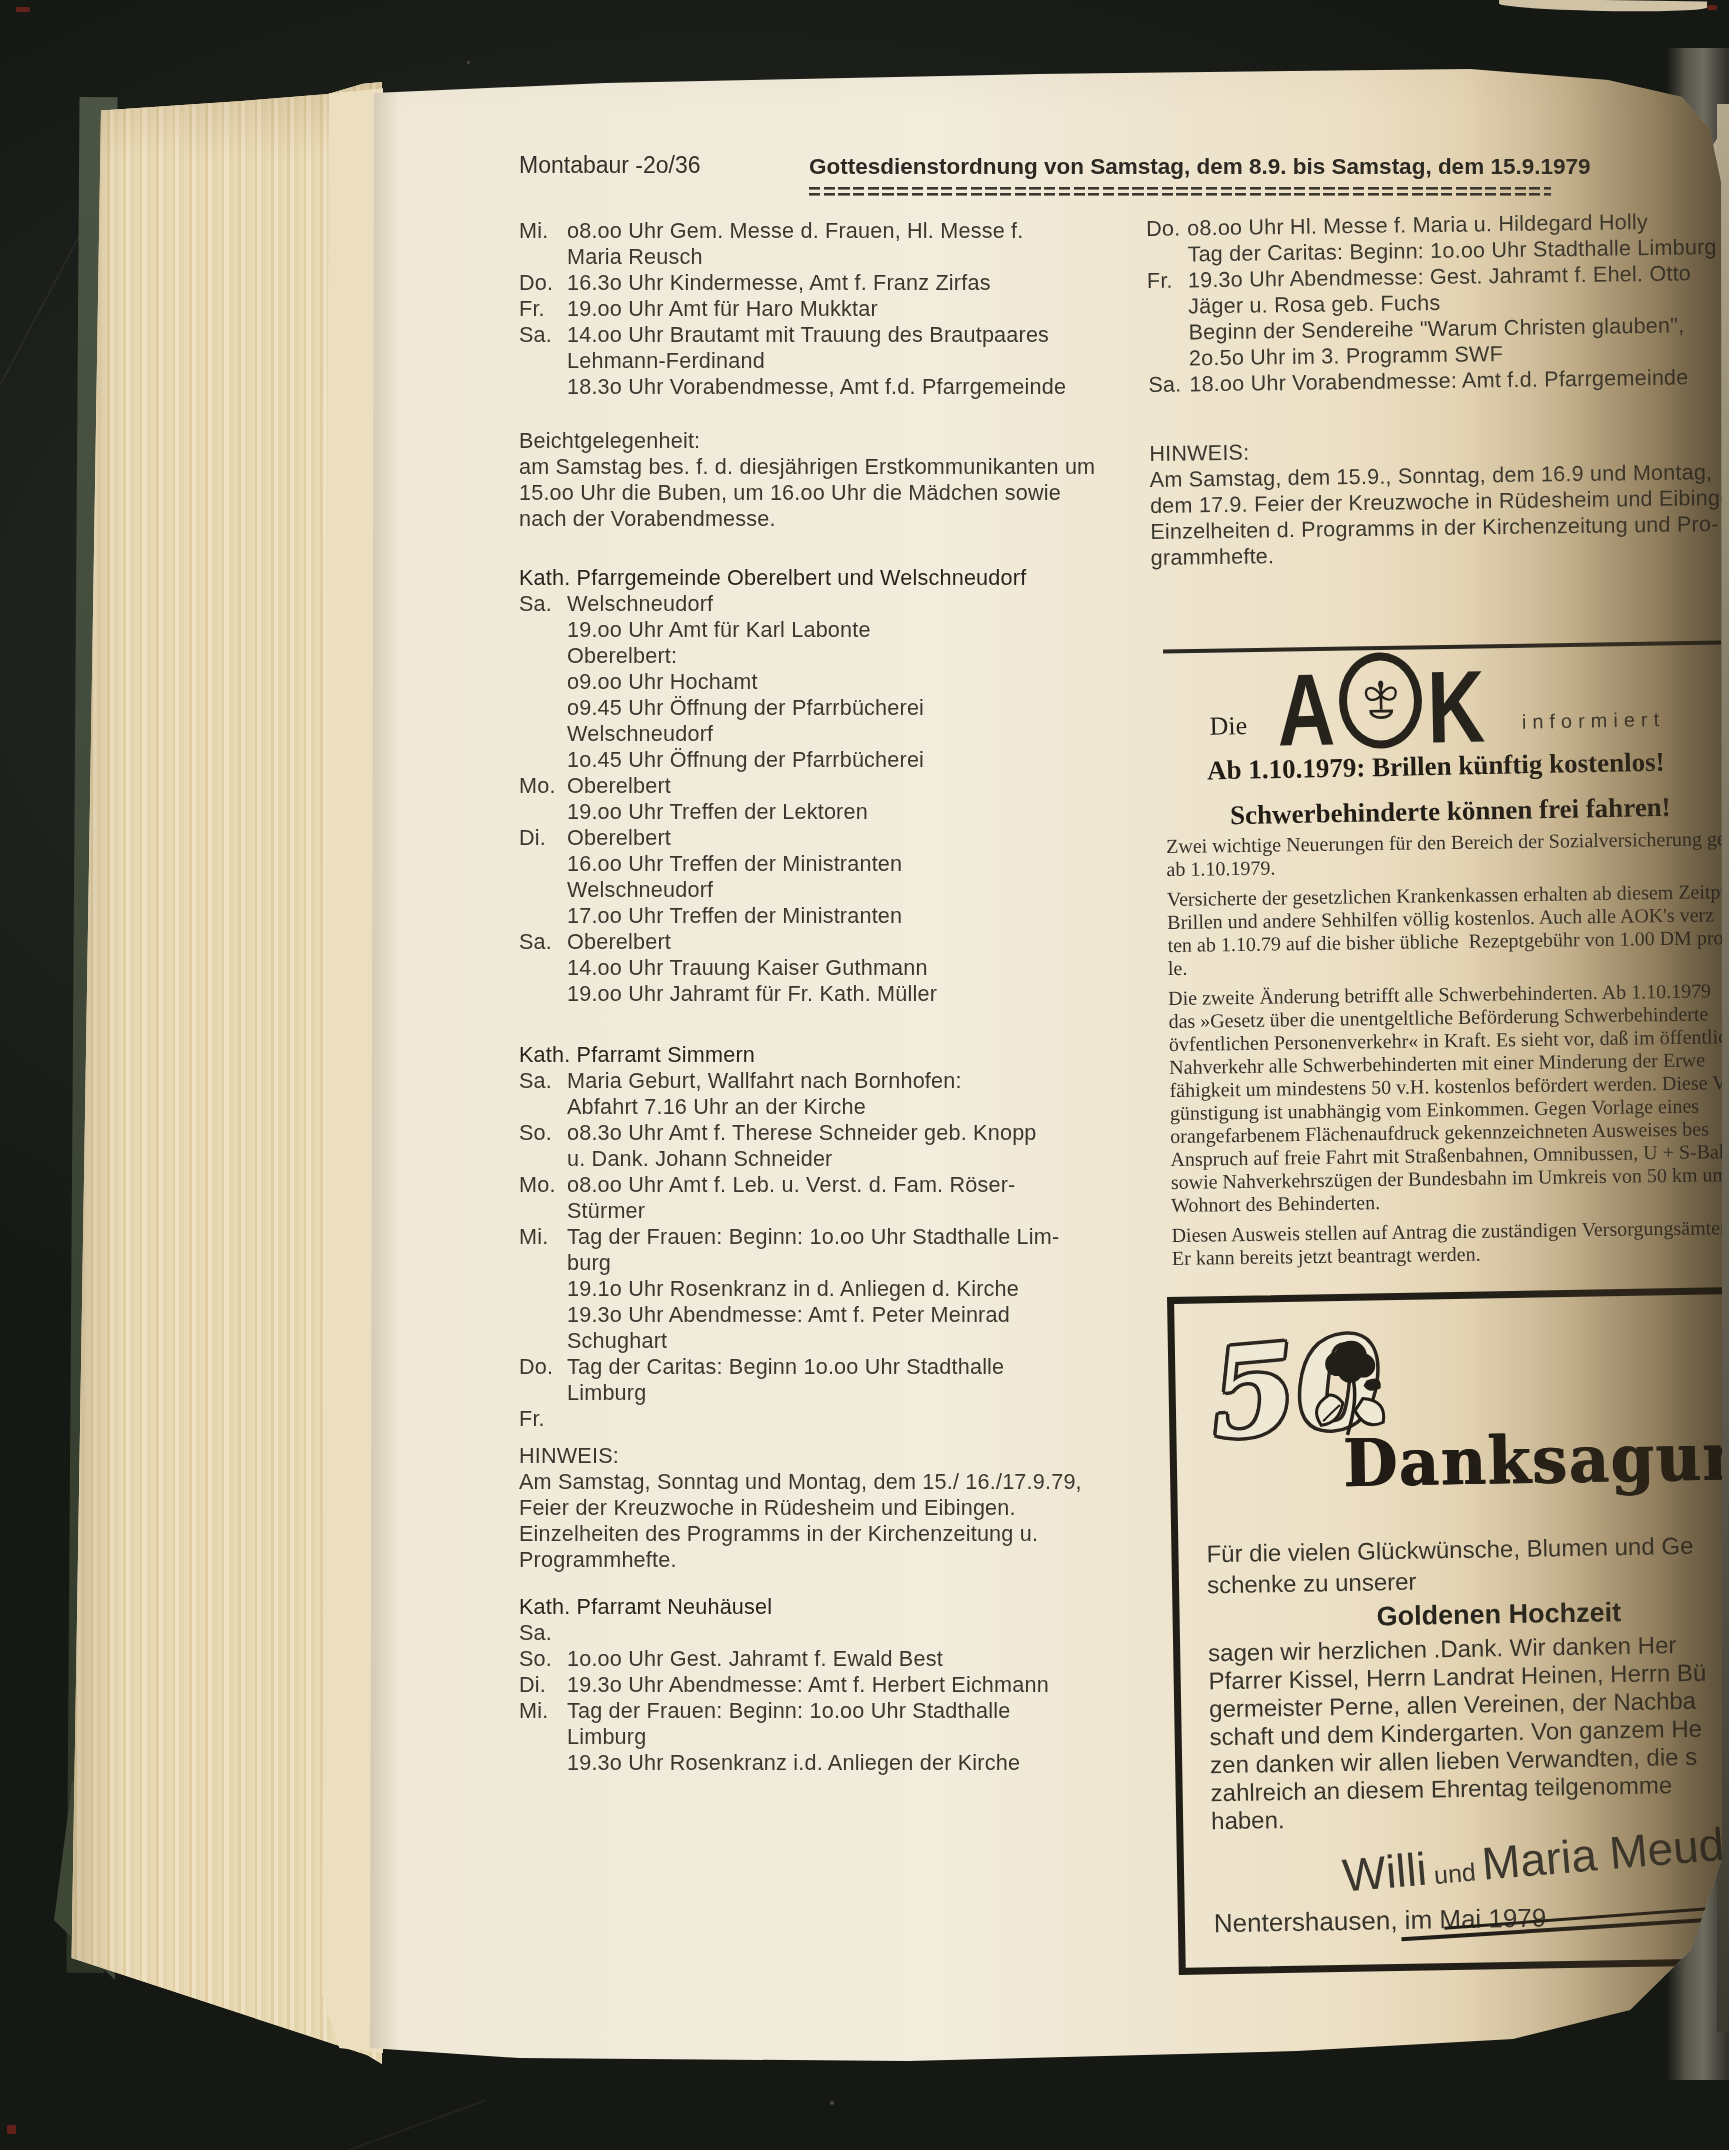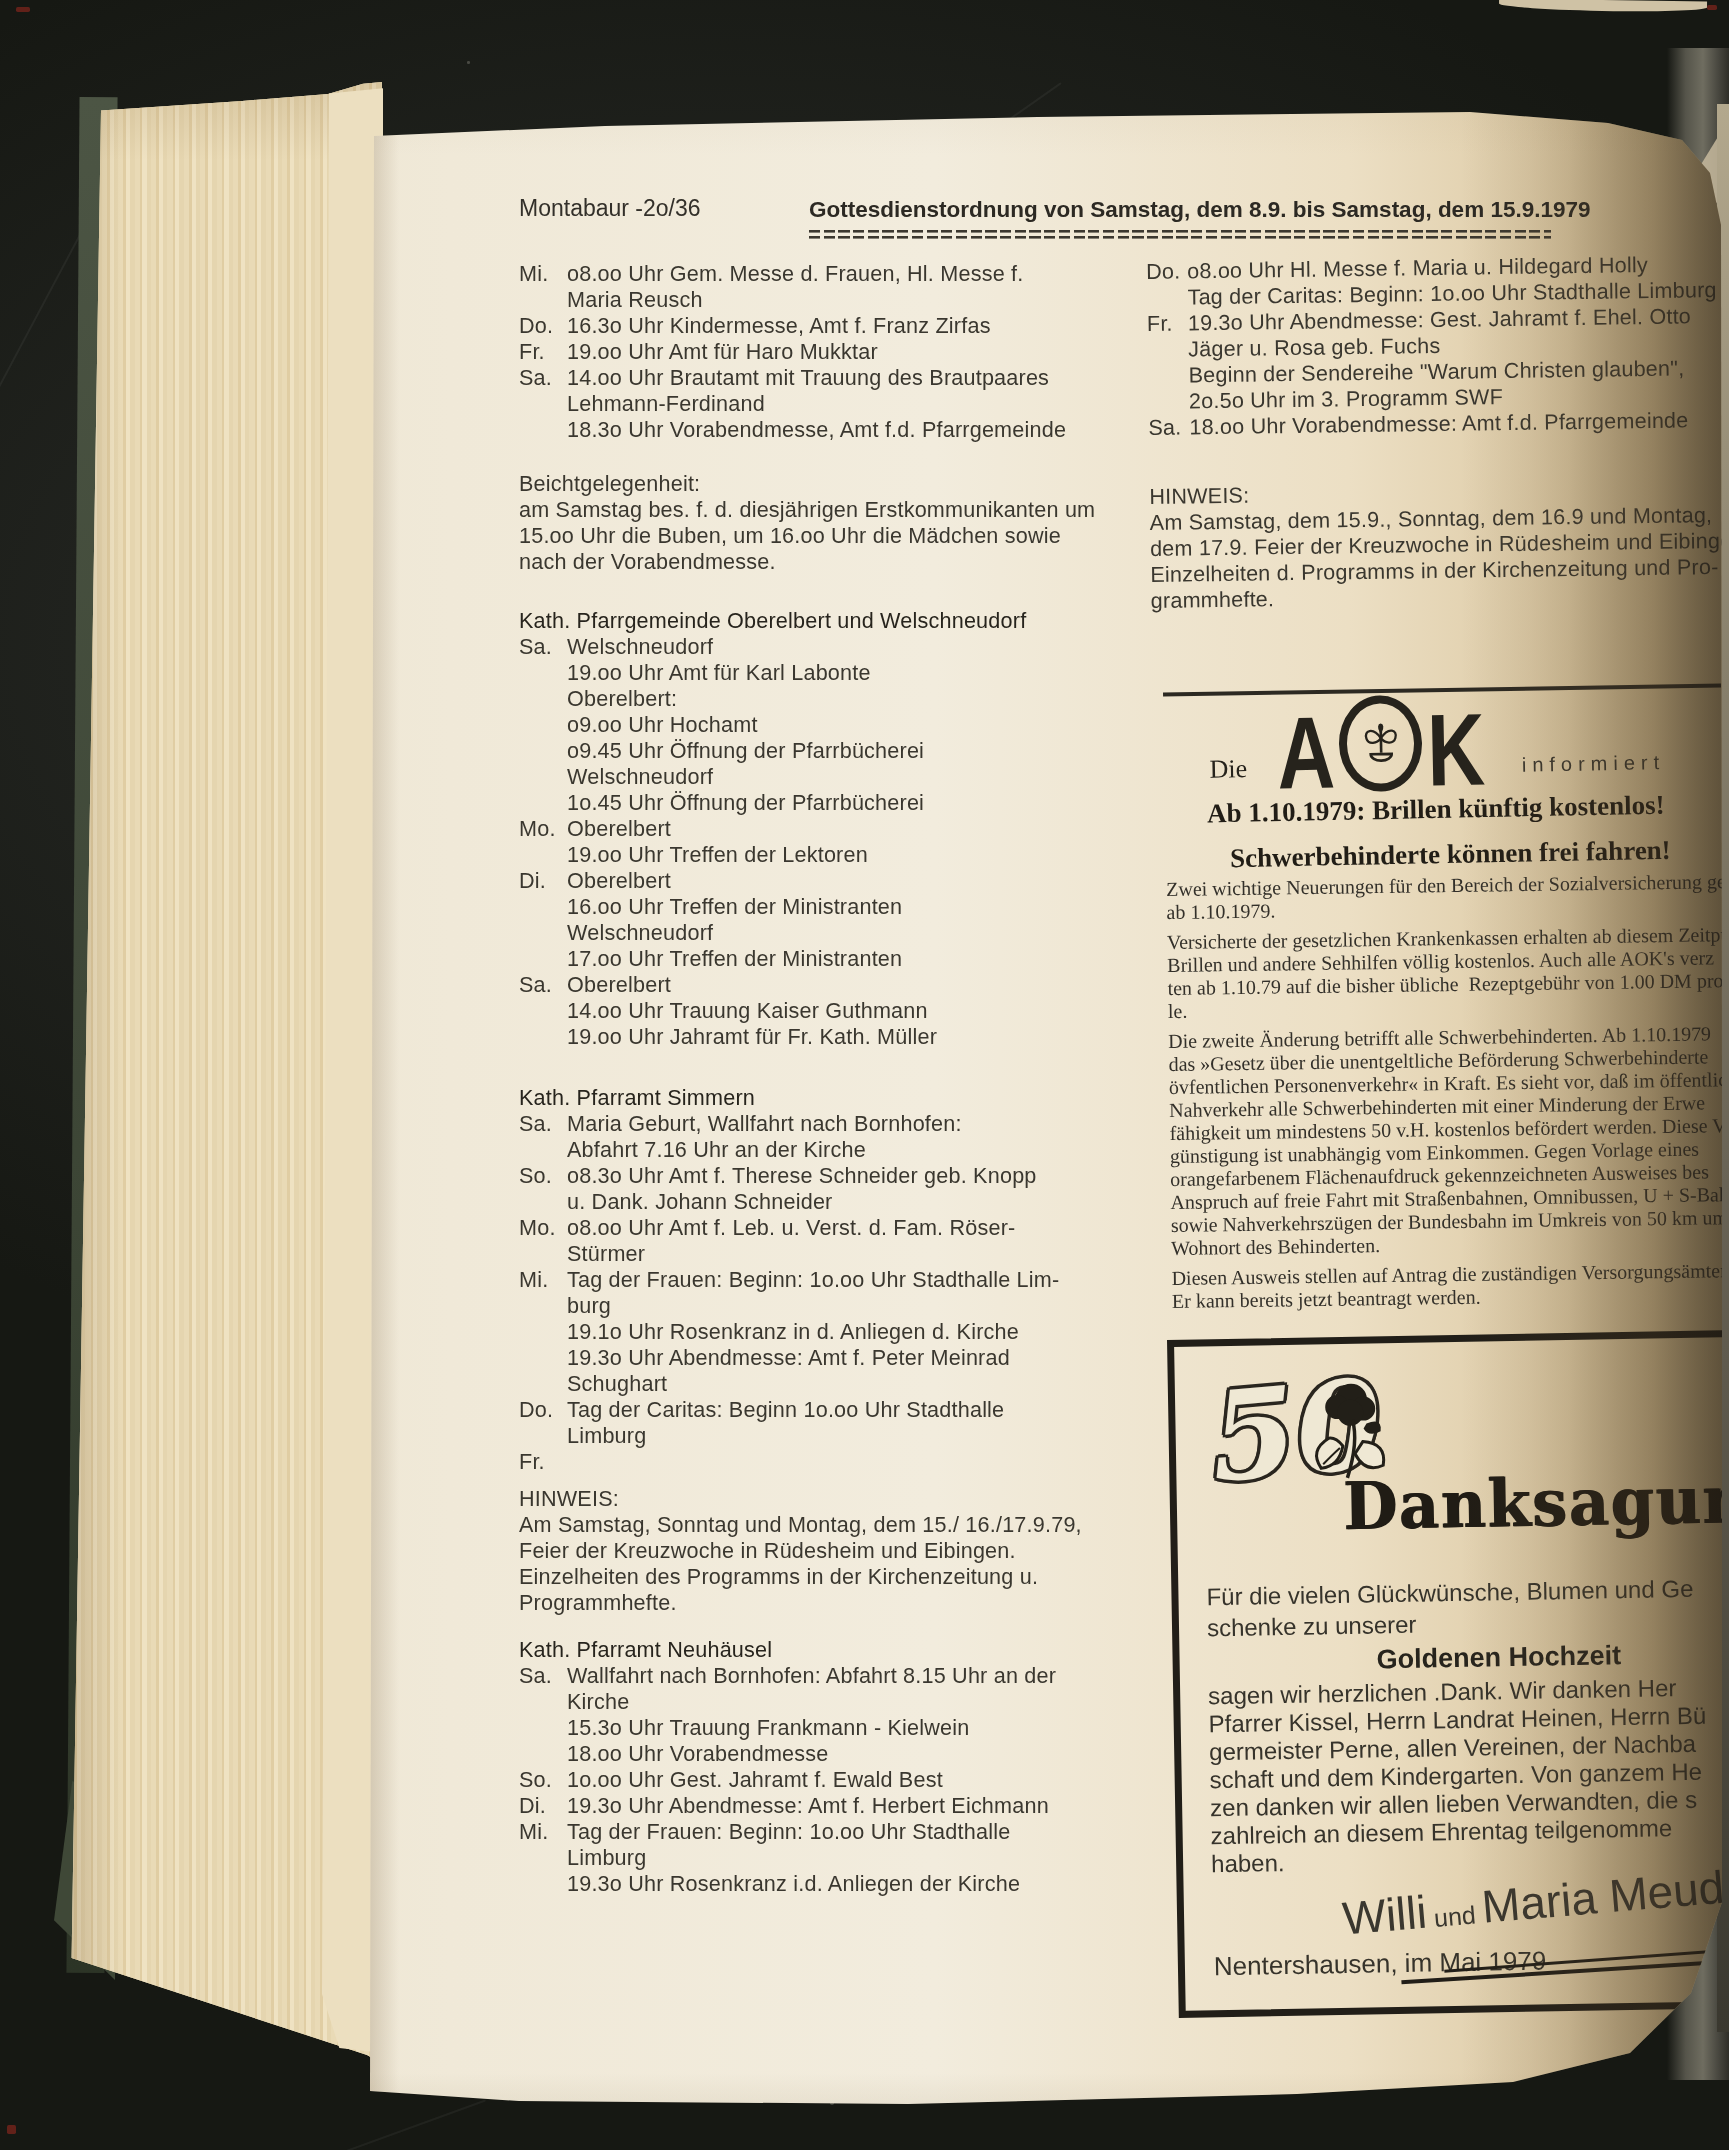--- a/index.html
+++ b/index.html
@@ -44,21 +44,21 @@
 
   
   .main-page{inset:0;
     background:
       linear-gradient(180deg,rgba(125,100,60,.10) 0,rgba(0,0,0,0) 112px),
       linear-gradient(0deg,rgba(110,85,50,.18) 0,rgba(0,0,0,0) 78px),
       linear-gradient(90deg,#ebe3ce 0px,#f0e9d8 450px,#f2ecdd 934px,#ecdfc4 1349px,#dfcda9 1531px,#c8b389 1652px,#a9956e 1722px);
     clip-path:polygon(374px 93px,605px 83px,1038px 74px,1470px 69px,1608px 80px,
       1682px 97px,1710px 130px,1721px 182px,1722px 1038px,1722px 1859px,
       1691px 1950px,1630px 2010px,1513px 2039px,1297px 2051px,908px 2061px,
-      519px 2058px,370px 2048px);margin-top:43px;}
+      519px 2058px,370px 2048px);}
   .page-left-shade{left:370px;top:78px;width:29px;height:1980px;
     background:linear-gradient(90deg,rgba(115,90,55,.22),rgba(0,0,0,0));}
   .gutter-shade{left:1461px;top:0;width:268px;height:2151px;pointer-events:none;
     background:linear-gradient(90deg,rgba(80,60,35,0) 0%,rgba(85,65,38,.16) 40%,
                rgba(62,47,27,.38) 72%,rgba(35,28,18,.58) 100%);}
   .page-tick{background:#4a453a;}
   .sched{font-size:21.6px;line-height:26px;letter-spacing:0.2px;color:#3a372f;}
   .entry{display:flex;}
   .day-l{width:48px;flex:none;}
   .day-r{width:41px;flex:none;}
@@ -291,24 +291,20 @@
 Einzelheiten des Programms in der Kirchenzeitung u.
 Programmhefte.</div>
     </div>
 
     <div class="mt-neu">
       <div class="sec-head">Kath. Pfarramt Neuhäusel</div>
       <div>
 
           <div class="entry">
             <span class="day-l">Sa.</span>
-            <span class="lines">Wallfahrt nach Bornhofen: Abfahrt 8.15 Uhr an der
-Kirche
-15.3o Uhr Trauung Frankmann - Kielwein
-18.oo Uhr Vorabendmesse</span>
           </div>
 
           <div class="entry">
             <span class="day-l">So.</span>
             <span class="lines">1o.oo Uhr Gest. Jahramt f. Ewald Best</span>
           </div>
 
           <div class="entry">
             <span class="day-l">Di.</span>
             <span class="lines">19.3o Uhr Abendmesse: Amt f. Herbert Eichmann</span>

